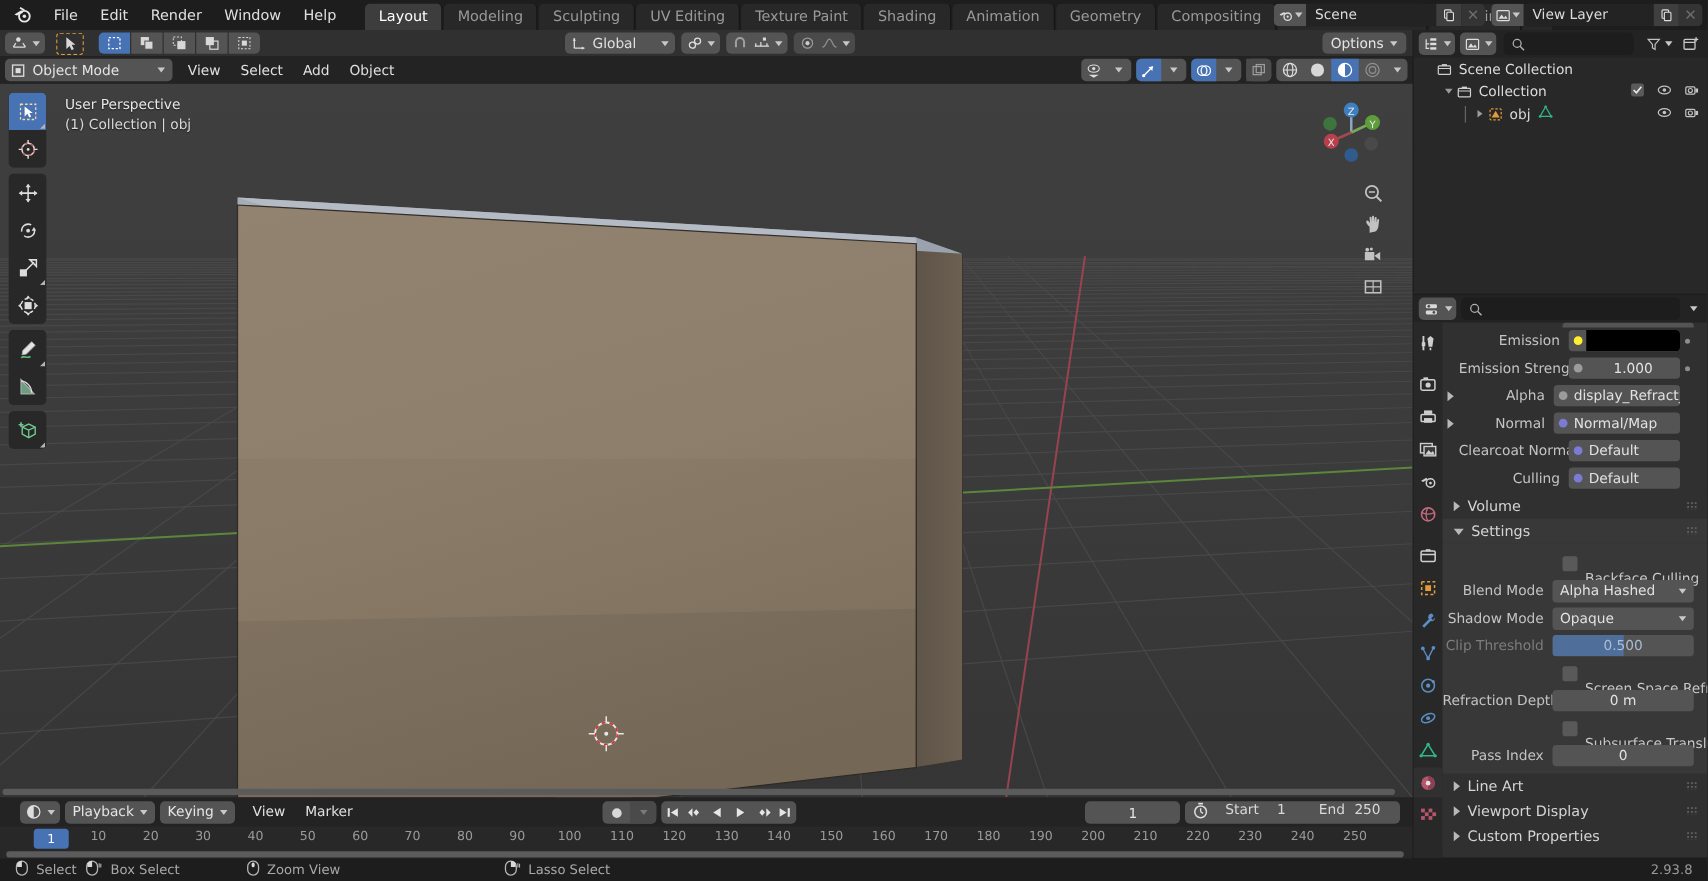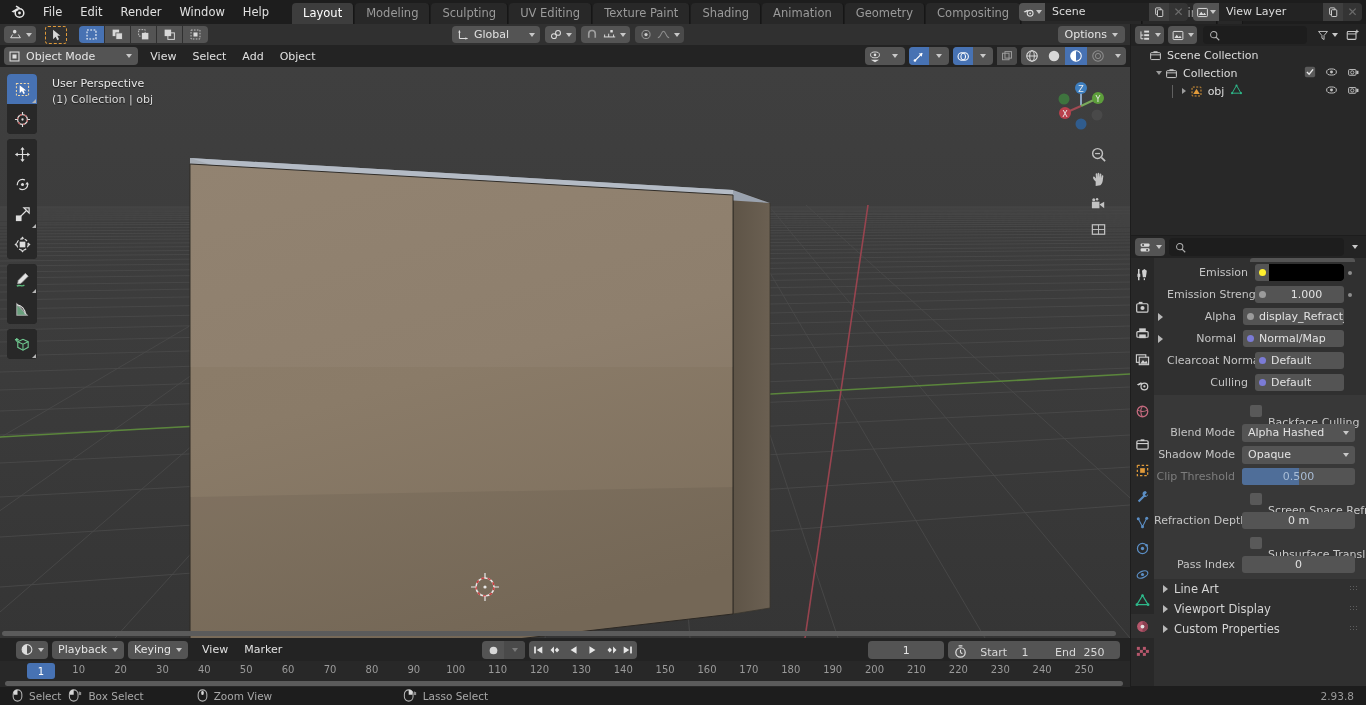--- a/index.html
+++ b/index.html
@@ -187,21 +187,21 @@
   .play-grp { display: flex; background: #545454; border-radius: 4px; height: 18px; overflow: hidden; }
   .play-btn { width: 18px; height: 18px; display: flex; align-items: center; justify-content: center; }
   .tl-frame-grp {
     position: absolute; right: 10px; top: 3px; display: flex; align-items: center; gap: 4px;
   }
   .frame-field {
     width: 76px; height: 18px; background: #545454; border-radius: 4px;
     display: flex; align-items: center; justify-content: center; font-size: 11px;
   }
   .startend {
-    display: flex; align-items: flex-end; height: 18px; background: #545454; border-radius: 4px;
+    display: flex; align-items: flex-start; height: 18px; background: #545454; border-radius: 4px;
     gap: 4px; padding: 0 2px;
   }
   .se-lbl { font-size: 11px; color: #d8d8d8; padding-left: 8px; }
   .se-val { font-size: 11px; color: #d8d8d8; padding-right: 10px; width: 38px; text-align: center; }
   .tl-ruler {
     position: absolute; left: 0; top: 661px; width: 1130px; height: 21px;
     background: #282828;
   }
   .tick { position: absolute; top: 3px; font-size: 10px; color: #9a9a9a; transform: translateX(-50%); }
   .playhead {
@@ -1248,20 +1248,30 @@
               <span class="pfield">
       <span class="socket">
                   <span class="dot" style="background:#7b7bd6"></span>
                 </span>
       <span style="flex:1;padding-left:2px;white-space:nowrap;overflow:hidden">Default</span>
               </span>
               <span class="anim-dot"></span>
   </div>
           </div>
         <div id="toppanels">
+            <div class="panel-hdr">
+    <span class="tri-r"></span>
+              <span>Volume</span>
+              <span class="grip"></span>
+            </div>
+            <div class="panel-hdr open">
+    <span class="tri-d"></span>
+              <span>Settings</span>
+              <span class="grip"></span>
+            </div>
           </div>
 
         <div class="settings-body">
           <div class="checkrow">
             <span class="cbox"></span>
             <span class="ctext">Backface Culling</span>
           </div>
           <div class="prow">
             <span class="plabel">Blend Mode</span>
             <span class="dropfield">

